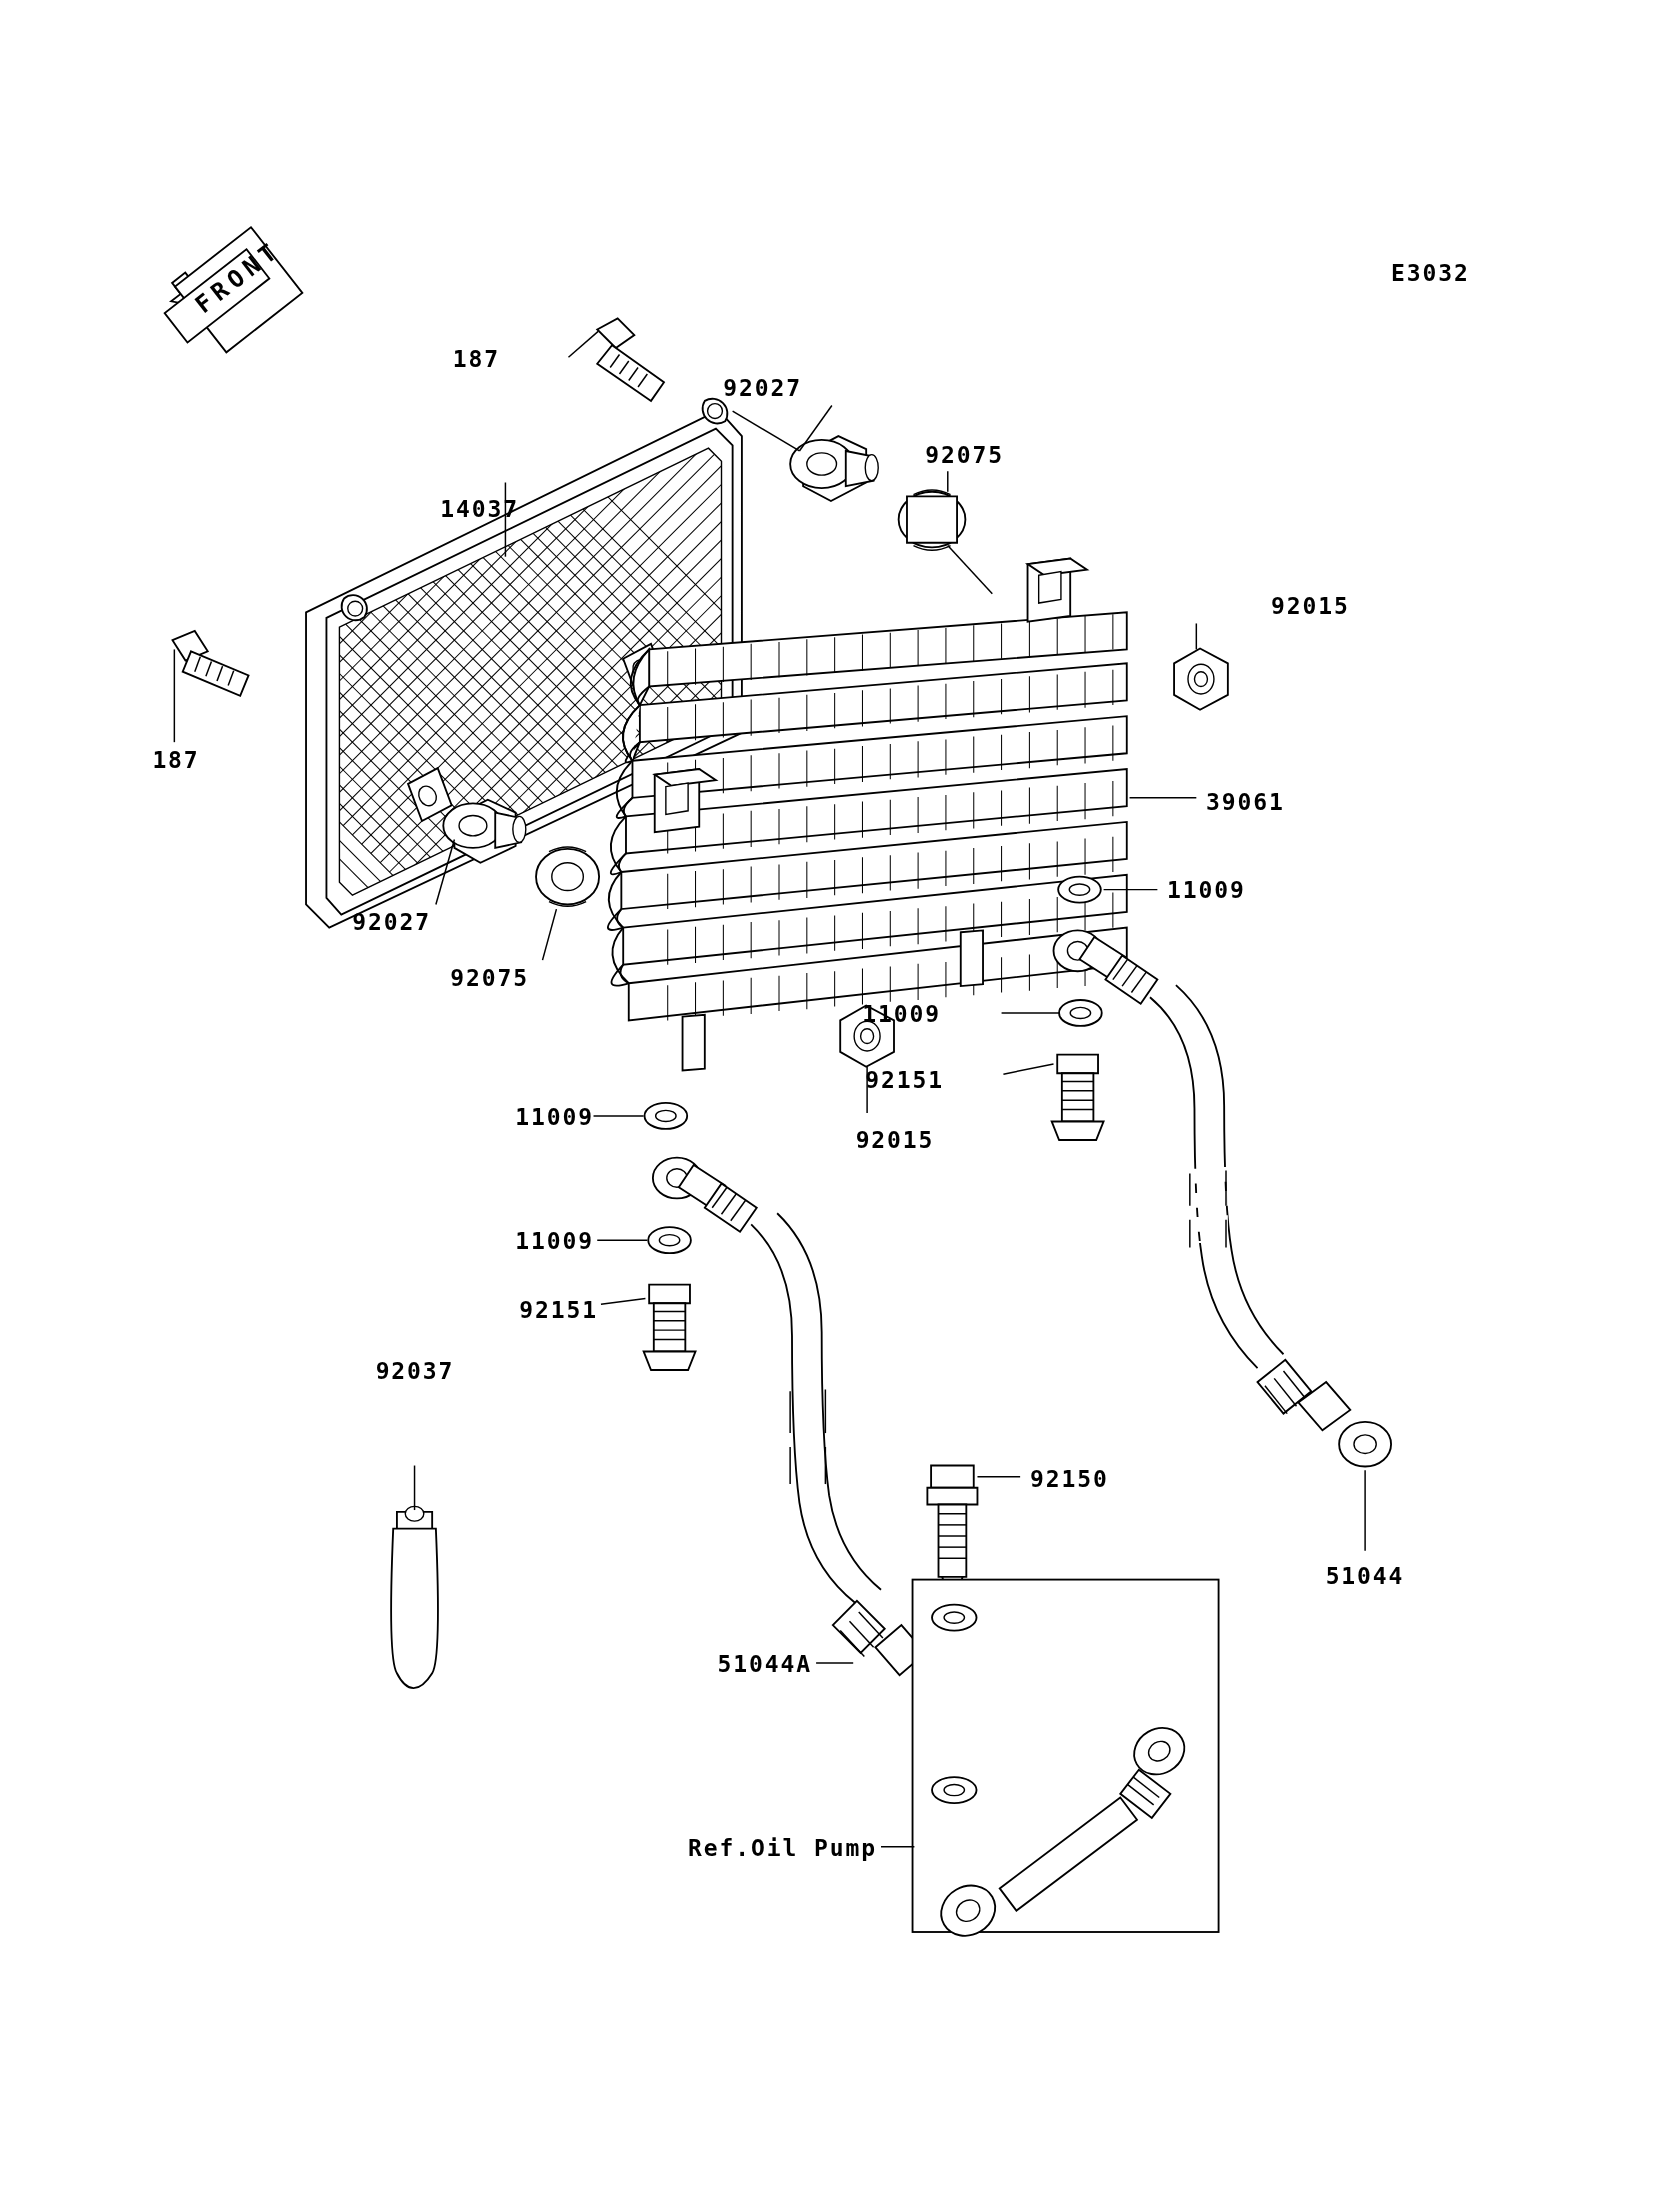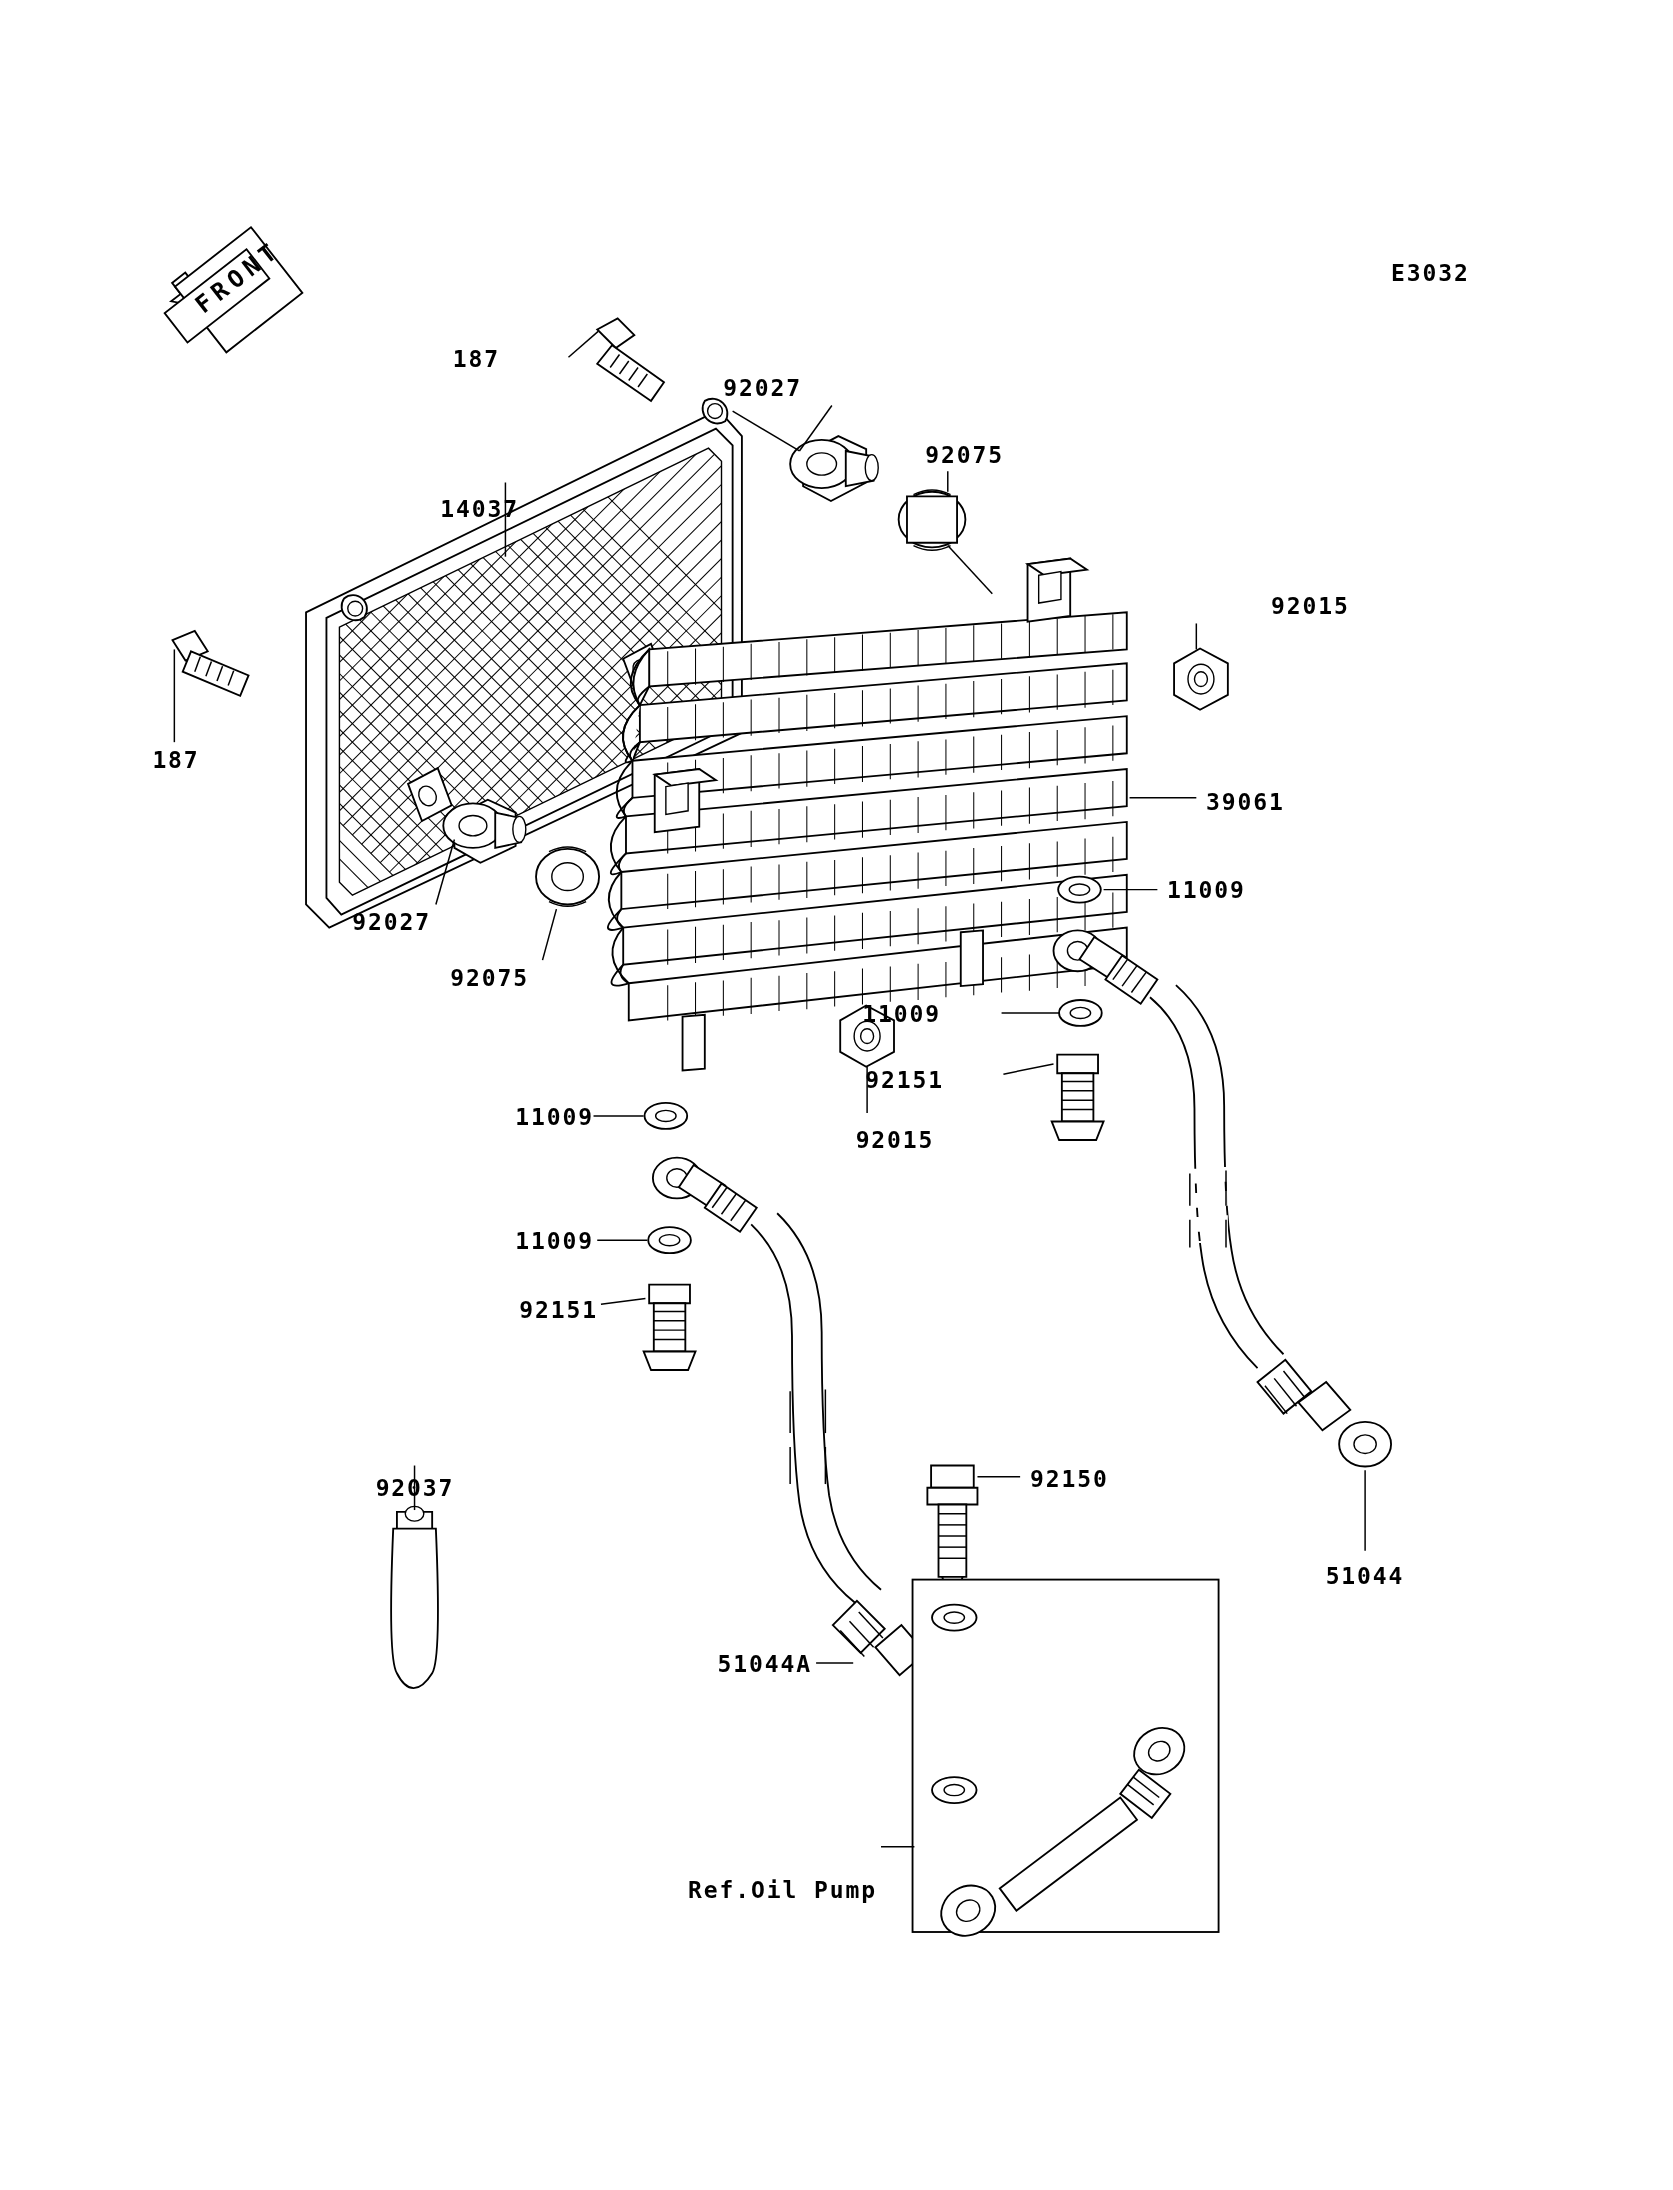--- a/index.html
+++ b/index.html
@@ -610,23 +610,23 @@
   <div class="lbl" style="left:1206px; top:789px;">39061</div>
   <div class="lbl" style="left:1167px; top:877px;">11009</div>
   <div class="lbl" style="left:431px; top:909px; transform:translateX(-100%);">92027</div>
   <div class="lbl" style="left:529px; top:965px; transform:translateX(-100%);">92075</div>
   <div class="lbl" style="left:941px; top:1001px; transform:translateX(-100%);">11009</div>
   <div class="lbl" style="left:944px; top:1067px; transform:translateX(-100%);">92151</div>
   <div class="lbl" style="left:594px; top:1104px; transform:translateX(-100%);">11009</div>
   <div class="lbl" style="left:895px; top:1127px; transform:translateX(-50%);">92015</div>
   <div class="lbl" style="left:594px; top:1228px; transform:translateX(-100%);">11009</div>
   <div class="lbl" style="left:598px; top:1297px; transform:translateX(-100%);">92151</div>
-  <div class="lbl" style="left:415px; top:1475px; transform:translateX(-50%);">92037</div>
+  <div class="lbl" style="left:415px; top:1358px; transform:translateX(-50%);">92037</div>
   <div class="lbl" style="left:1030px; top:1466px;">92150</div>
   <div class="lbl" style="left:1365px; top:1563px; transform:translateX(-50%);">51044</div>
   <div class="lbl" style="left:812px; top:1651px; transform:translateX(-100%);">51044A</div>
 
-  <div class="lbl" style="left:877px; top:1835px; transform:translateX(-100%);margin-top:42px;">Ref.Oil Pump</div>
+  <div class="lbl" style="left:877px; top:1835px; transform:translateX(-100%);">Ref.Oil Pump</div>
 
   <div class="lbl" style="left:190px; top:297px; font-size:24px; letter-spacing:5.6px; transform:rotate(-38deg); transform-origin:left top;">FRONT</div>
 
 </div>
 
 
 </body></html>

